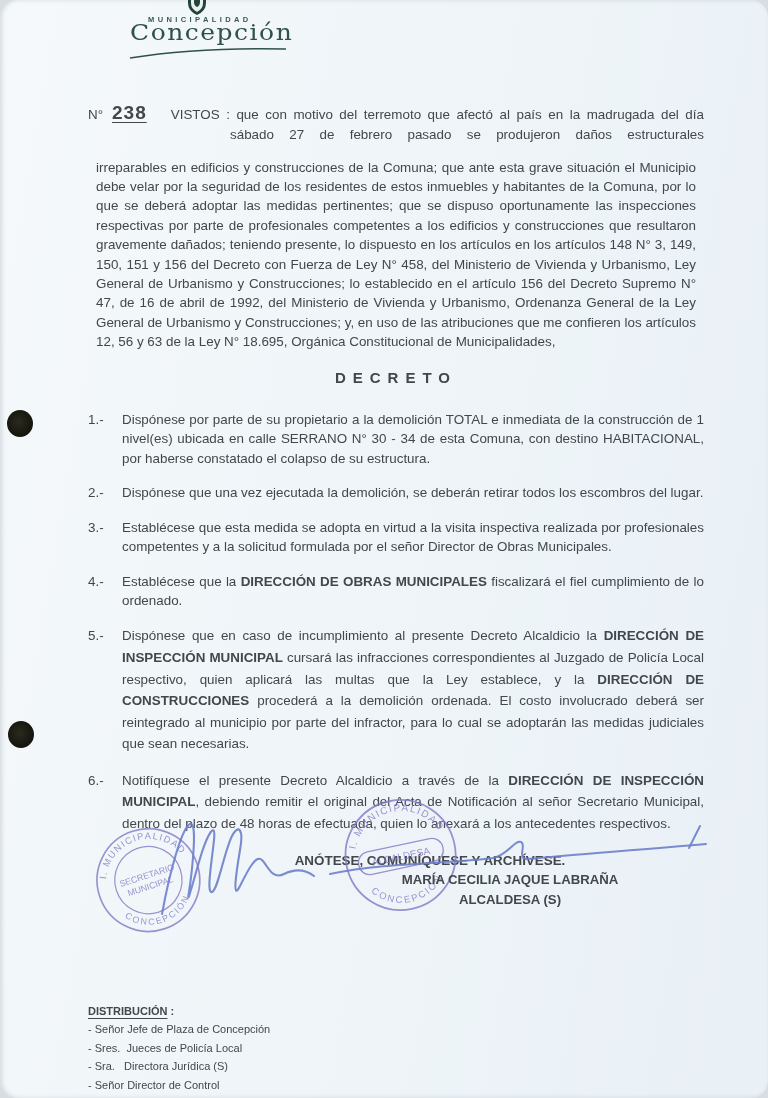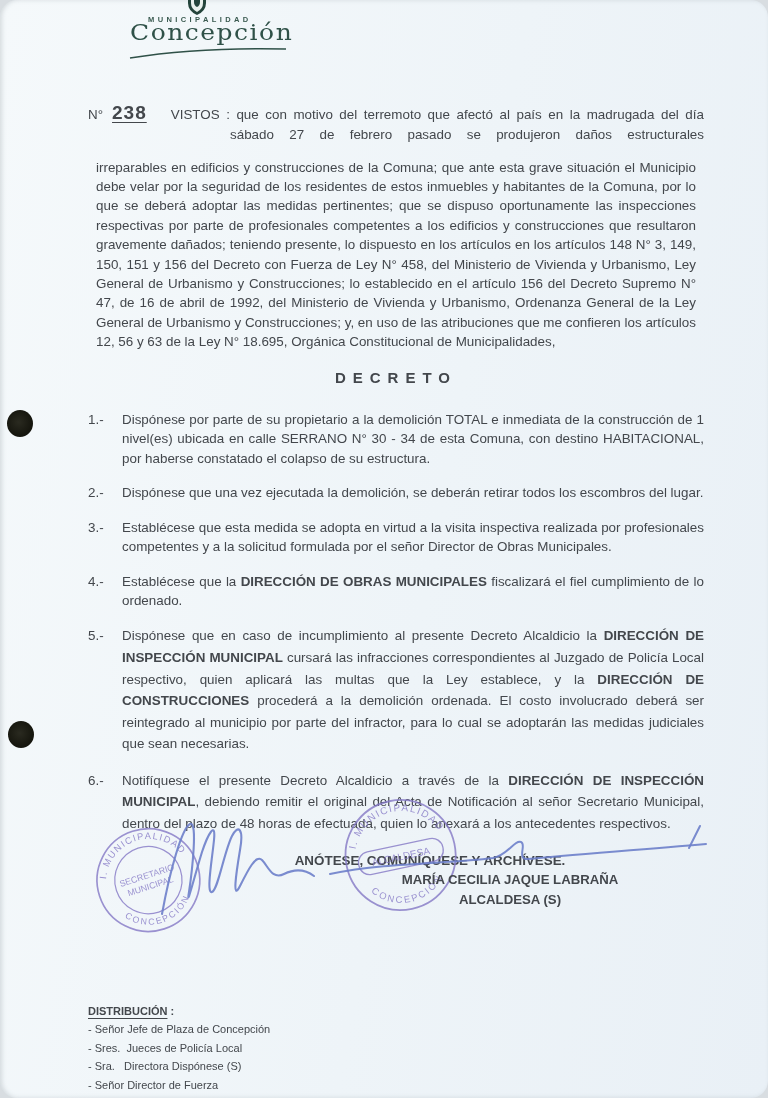--- a/index.html
+++ b/index.html
@@ -167,17 +167,17 @@
 
   <div class="signer signer-alcaldesa">
     <div>MARÍA CECILIA JAQUE LABRAÑA</div>
     <div>ALCALDESA (S)</div>
   </div>
 
   <div class="distribution">
     <div class="dist-heading"><span class="u">DISTRIBUCIÓN</span><span> :</span></div>
     <div class="dist-item">- Señor Jefe de Plaza de Concepción</div>
     <div class="dist-item">- Sres.  Jueces de Policía Local</div>
-    <div class="dist-item">- Sra.   Directora Dispónese (S)</div>
-    <div class="dist-item">- Señor Director de Fuerza</div>
+    <div class="dist-item">- Sra.   Directora Jurídica (S)</div>
+    <div class="dist-item">- Señor Director de Control</div>
   </div>
 
 </div>
 
 </body></html>

